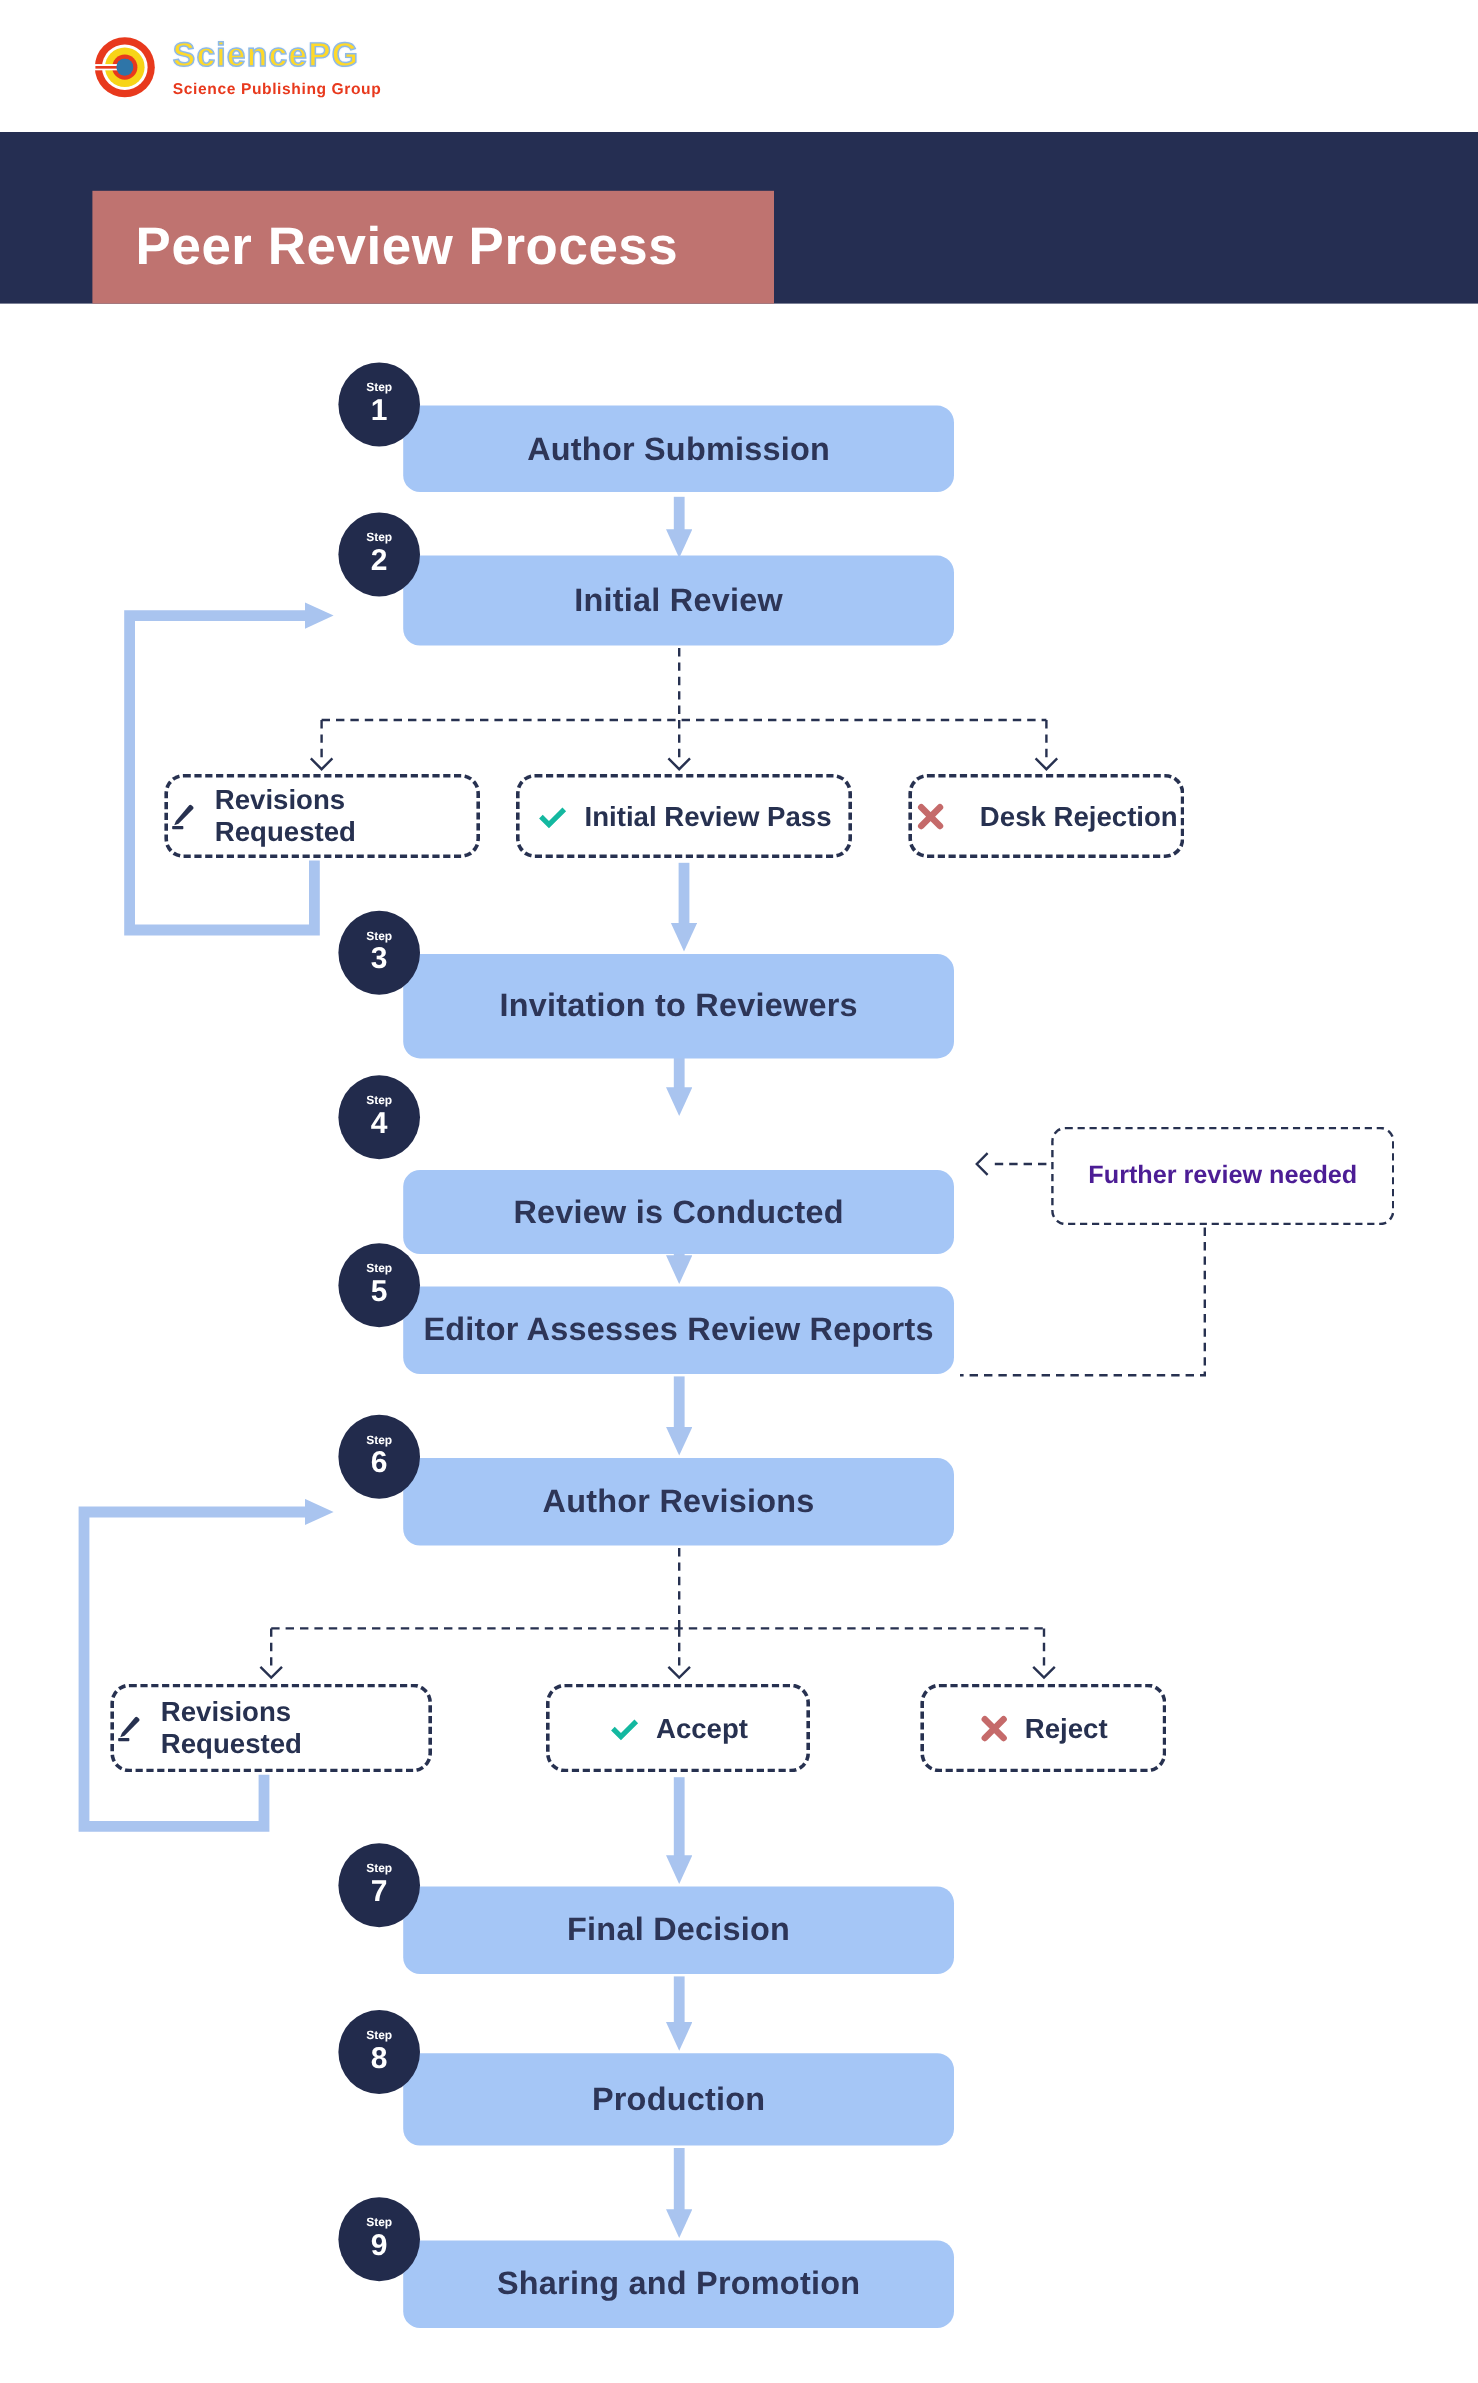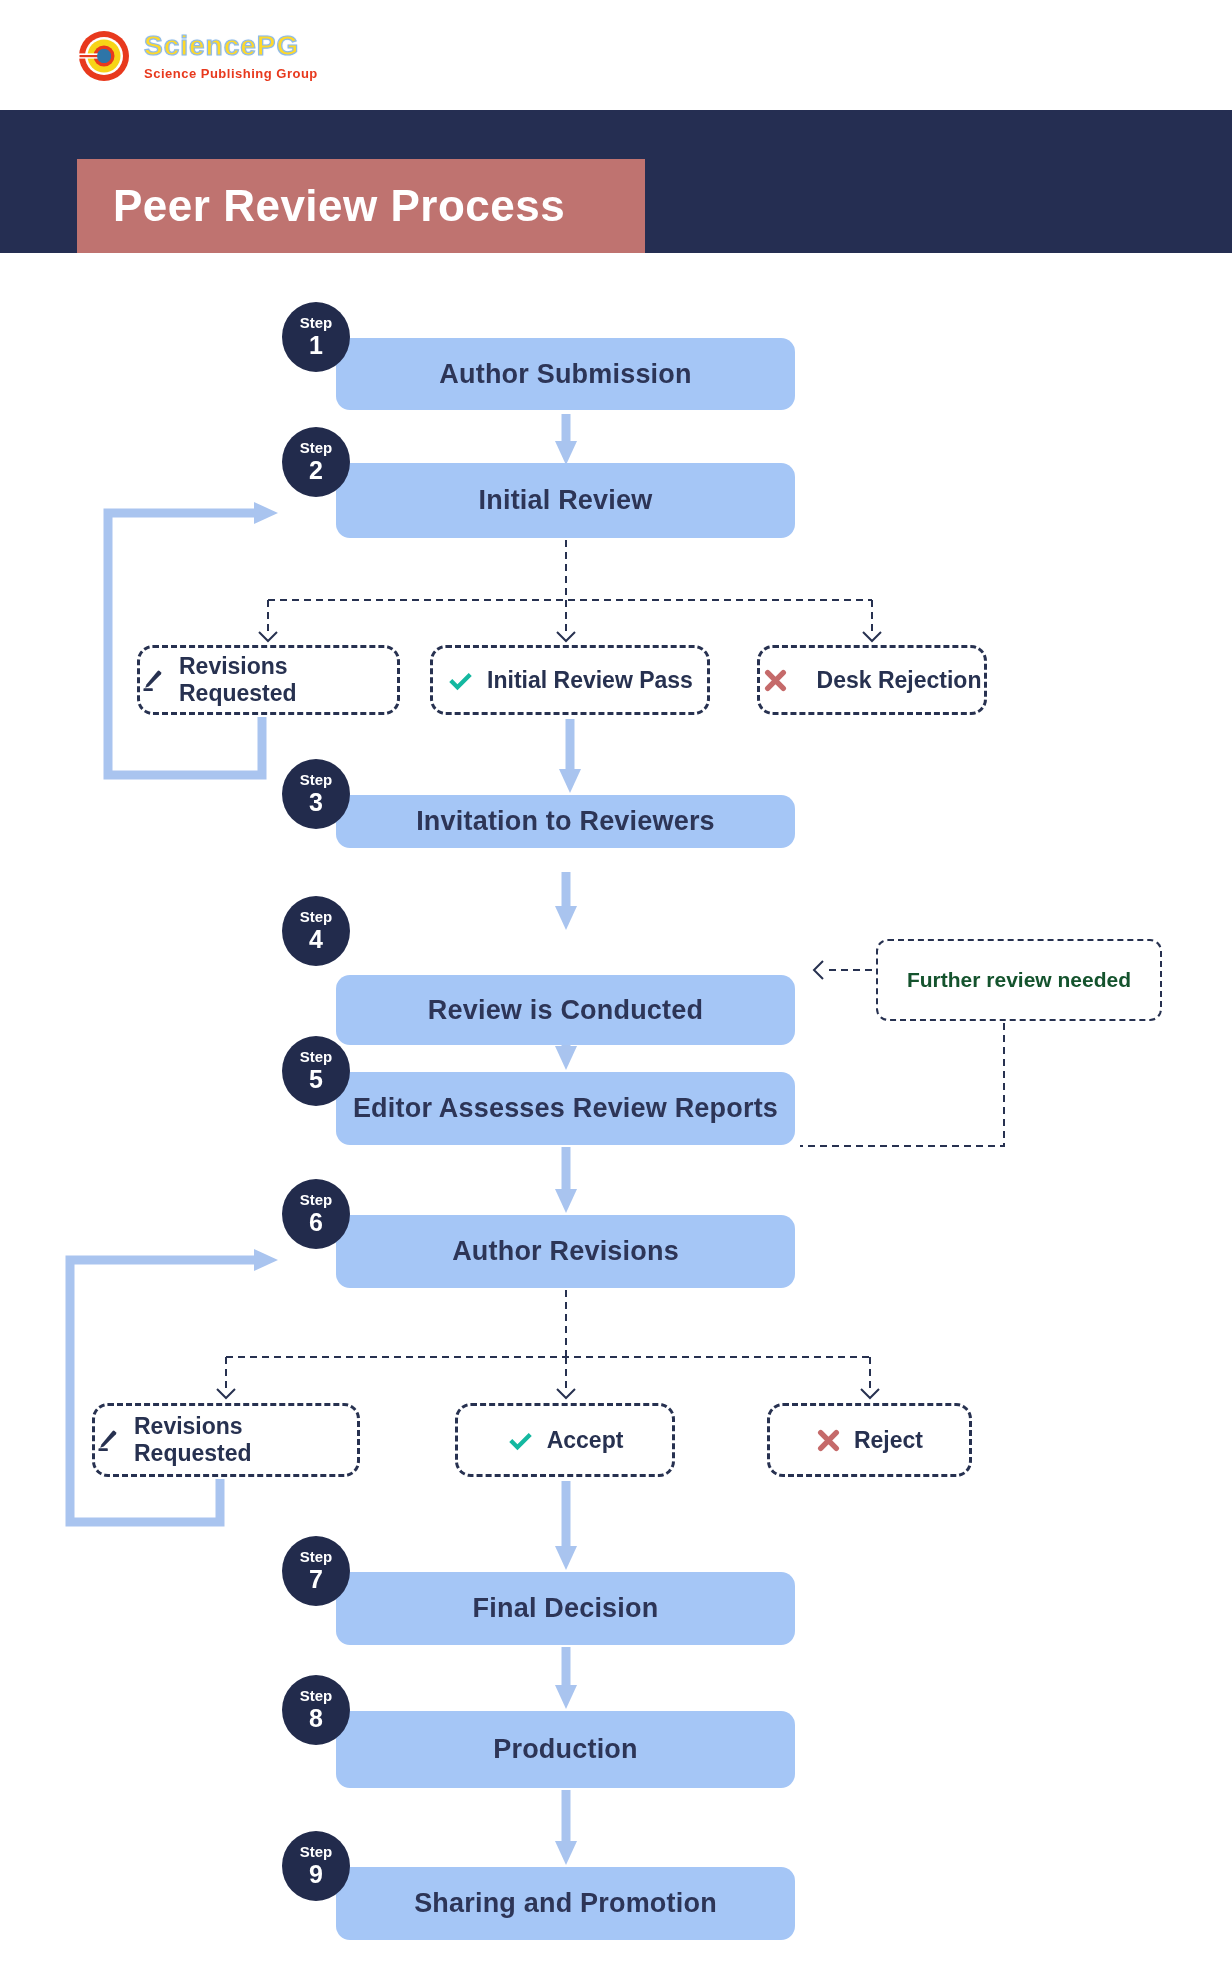--- a/index.html
+++ b/index.html
@@ -31,36 +31,36 @@
   .step-box{
     position:absolute;left:336px;width:459px;background:#a5c6f6;border-radius:14px;
     display:flex;align-items:center;justify-content:center;
   }
   .step-box span{color:#2d3557;font-size:27px;font-weight:700;letter-spacing:.2px;}
   .badge{
     position:absolute;width:68px;height:70px;border-radius:50%;background:#222b4c;
     display:flex;flex-direction:column;align-items:center;justify-content:center;
     color:#ffffff;z-index:3;
   }
-  .badge .b-label{font-size:15px;font-weight:600;line-height:1.1;}
+  .badge .b-label{font-size:10px;font-weight:600;line-height:1.1;}
   .badge .b-num{font-size:25px;font-weight:700;line-height:1.1;}
   
   .branch{
     position:absolute;background:#ffffff;border:3px dashed #273150;border-radius:16px;
     display:flex;align-items:center;justify-content:center;gap:13px;box-sizing:border-box;
   }
   .branch span{color:#273150;font-size:23px;font-weight:700;}
   .branch svg{flex:0 0 auto;}
   
   .note{
     position:absolute;left:876px;top:939px;width:286px;height:82px;
     background:#ffffff;border:2px dashed #273150;border-radius:12px;
     display:flex;align-items:center;justify-content:center;box-sizing:border-box;
   }
-  .note span{color:#14532d;font-size:21px;font-weight:700;}
+  .note span{color:#4c1d95;font-size:21px;font-weight:700;}
   
   .wires{position:absolute;left:0;top:0;width:1232px;height:1986px;pointer-events:none;z-index:1;}
   .step-box,.branch,.note{z-index:2;}
 </style>
 </head>
 <body>
 
 <div class="page">
 
   <div class="logo-bar">
@@ -134,21 +134,21 @@
       <path d="M823,961 L814,970 L823,979"></path>
     </g>
   </svg>
 
   <div class="step-box" style="top:338px;height:72px;">
     <span>Author Submission</span>
   </div>
   <div class="step-box" style="top:463px;height:75px;">
     <span>Initial Review</span>
   </div>
-  <div class="step-box" style="top:795px;height:53px;">
+  <div class="step-box" style="top:795px;height:87px;">
     <span>Invitation to Reviewers</span>
   </div>
   <div class="step-box" style="top:932px;height:70px;margin-top:43px;">
     <span>Review is Conducted</span>
   </div>
   <div class="step-box" style="top:1072px;height:73px;">
     <span>Editor Assesses Review Reports</span>
   </div>
   <div class="step-box" style="top:1215px;height:73px;">
     <span>Author Revisions</span>

